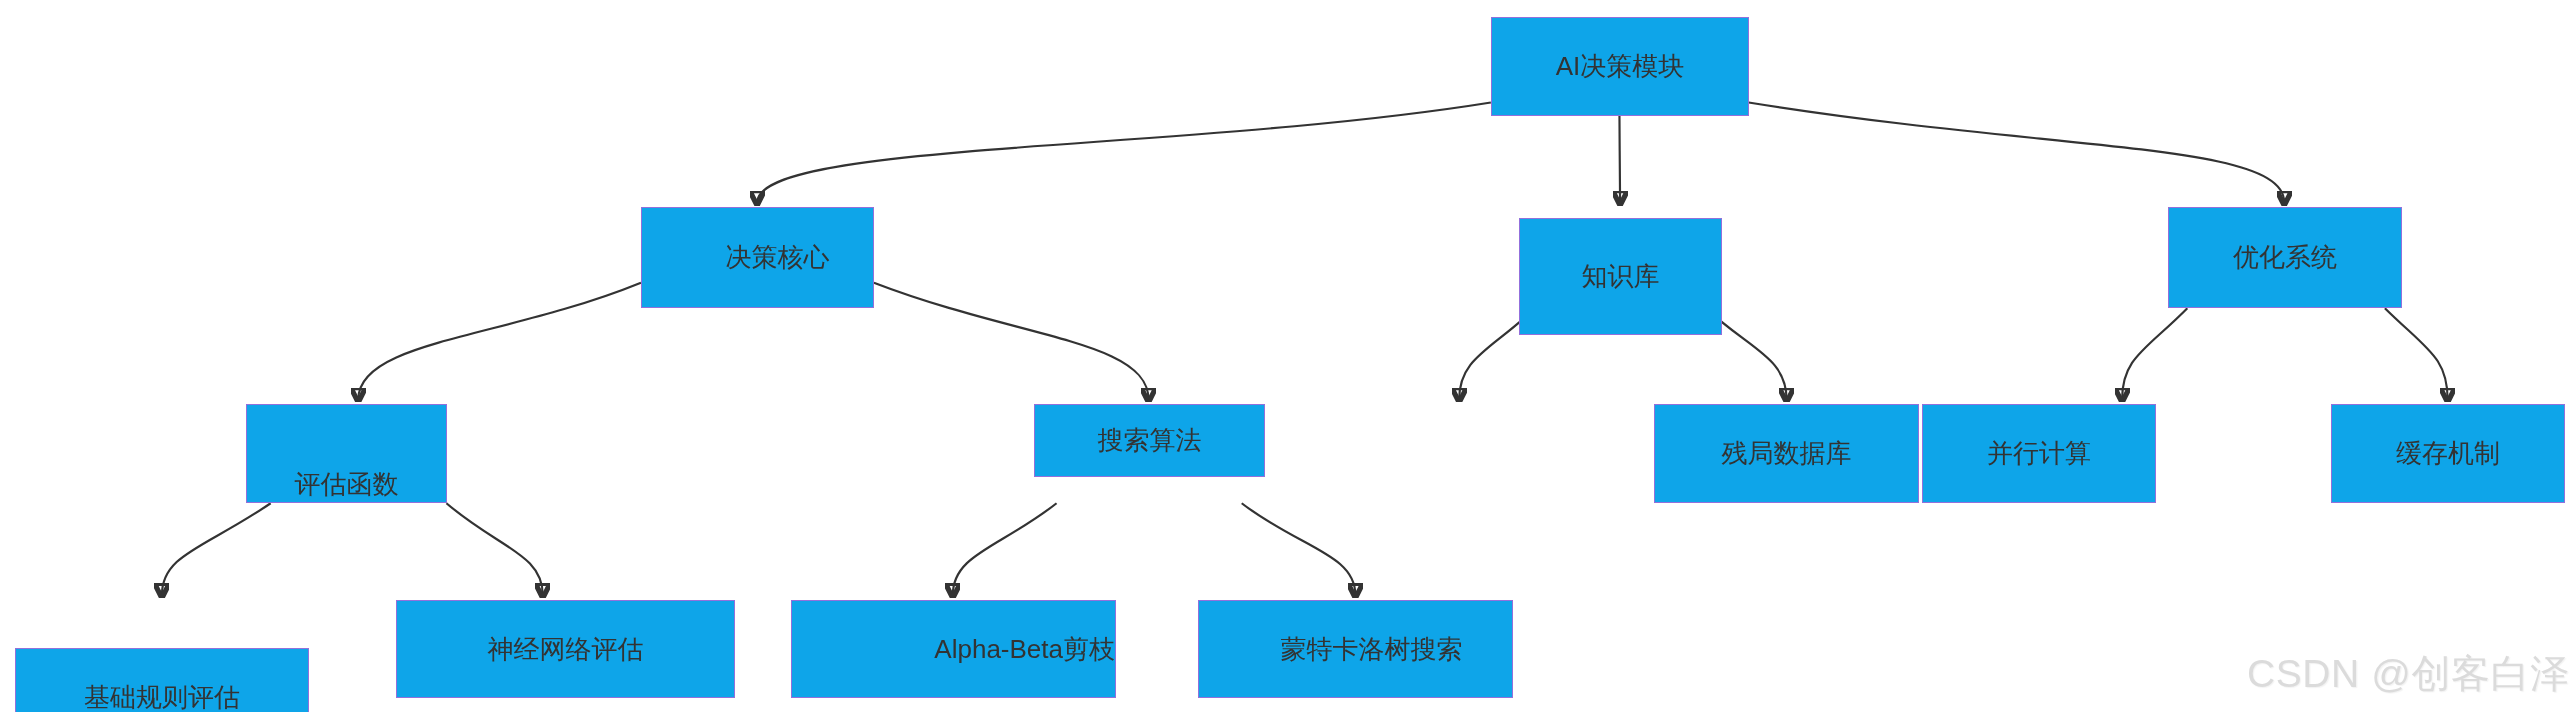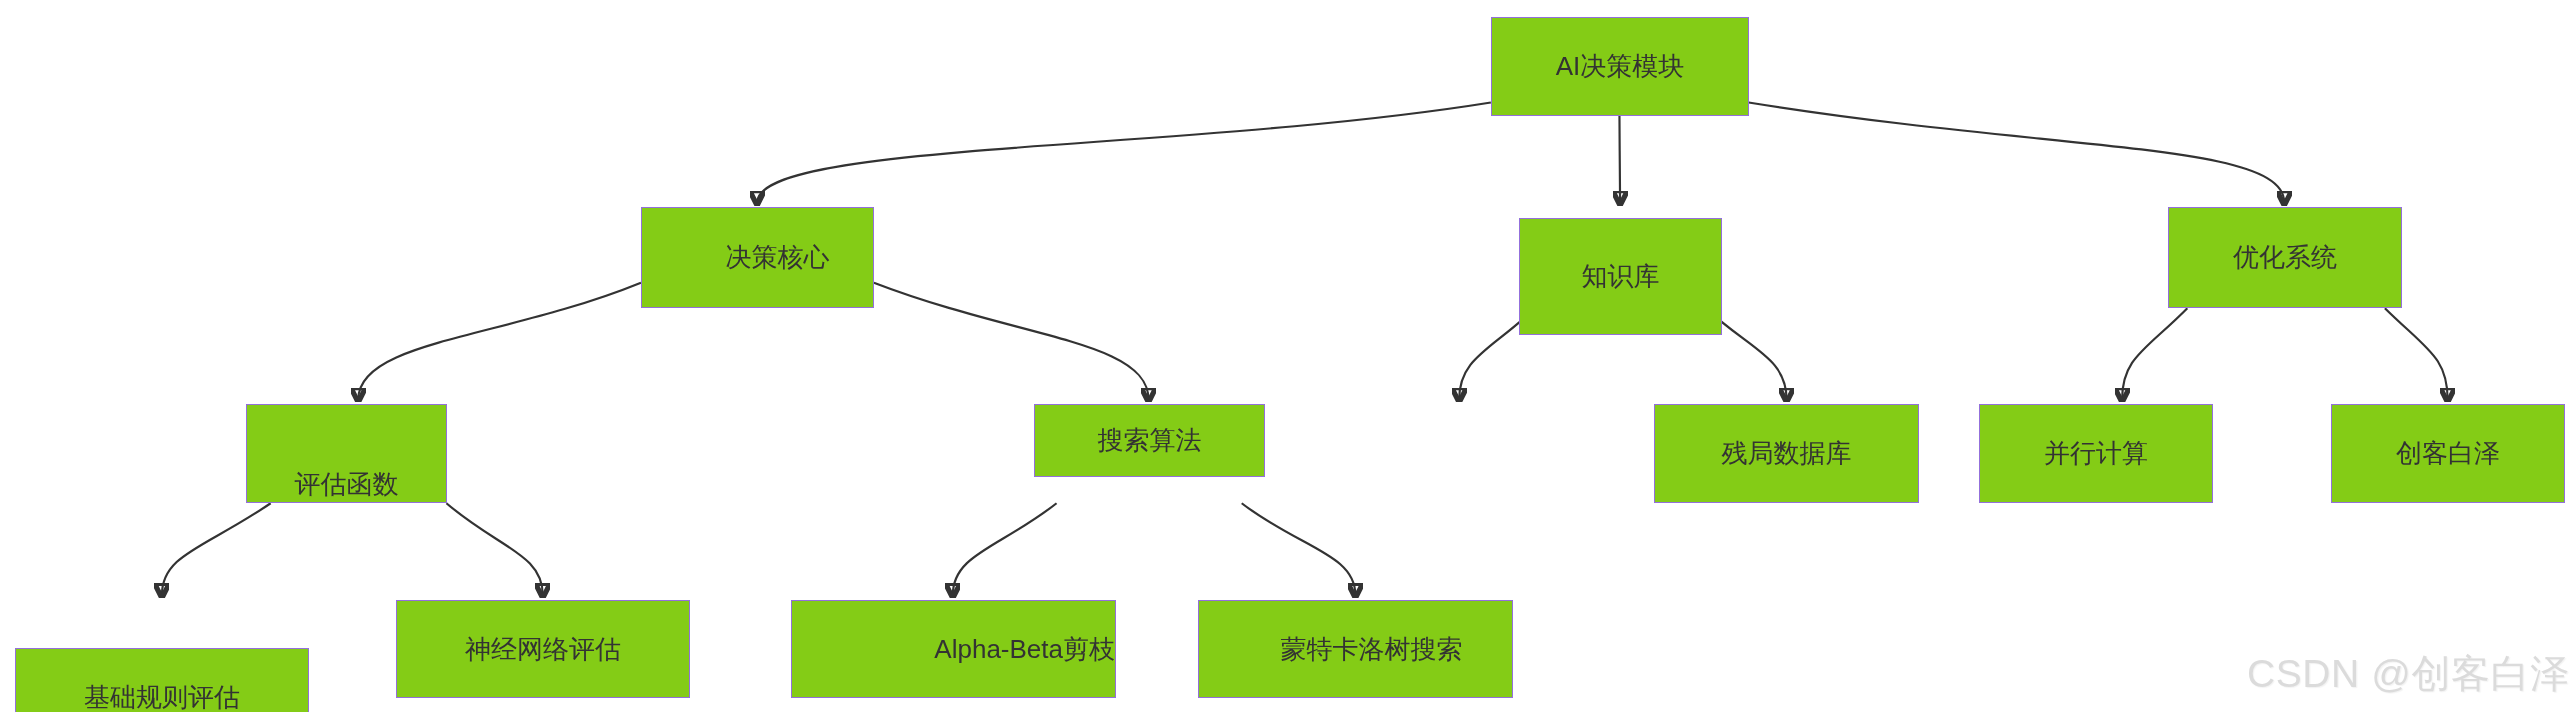--- a/index.html
+++ b/index.html
@@ -17,21 +17,21 @@
     width: 2576px; height: 712px;
   }
   .edges path {
     fill: none;
     stroke: #333333;
     stroke-width: 3.5px;
   }
   .node {
     position: absolute;
     box-sizing: border-box;
-    background: #84cc16;
+    background: #0ea5e9;
     border: 1.9px solid #9370DB;
     display: flex;
     align-items: center;
     justify-content: center;
     color: #333333;
     font-size: 26px;
     white-space: nowrap;
   }
   .watermark {
     position: absolute;
@@ -92,33 +92,33 @@
 
   <div class="node" style="left:1034px; top:404px; width:231px; height:73px;">
     <span>搜索算法</span>
   </div>
 
 
   <div class="node" style="left:1654px; top:404px; width:265px; height:99px;">
     <span>残局数据库</span>
   </div>
 
-  <div class="node" style="left:1979px; top:404px; width:234px; height:99px;">
+  <div class="node" style="left:1922px; top:404px; width:234px; height:99px;">
     <span>并行计算</span>
   </div>
 
   <div class="node" style="left:2331px; top:404px; width:234px; height:99px;">
-    <span>创客白泽</span>
+    <span>缓存机制</span>
   </div>
 
   <div class="node" style="left:15px; top:600px; width:294px; height:98px;margin-top:48px;">
     <span>基础规则评估</span>
   </div>
 
-  <div class="node" style="left:396px; top:600px; width:294px; height:98px;">
+  <div class="node" style="left:396px; top:600px; width:339px; height:98px;">
     <span>神经网络评估</span>
   </div>
 
   <div class="node" style="left:791px; top:600px; width:325px; height:98px;justify-content:flex-end;">
     <span>Alpha-Beta剪枝</span>
   </div>
 
   <div class="node" style="left:1198px; top:600px; width:315px; height:98px;padding-left:32px;">
     <span>蒙特卡洛树搜索</span>
   </div>

